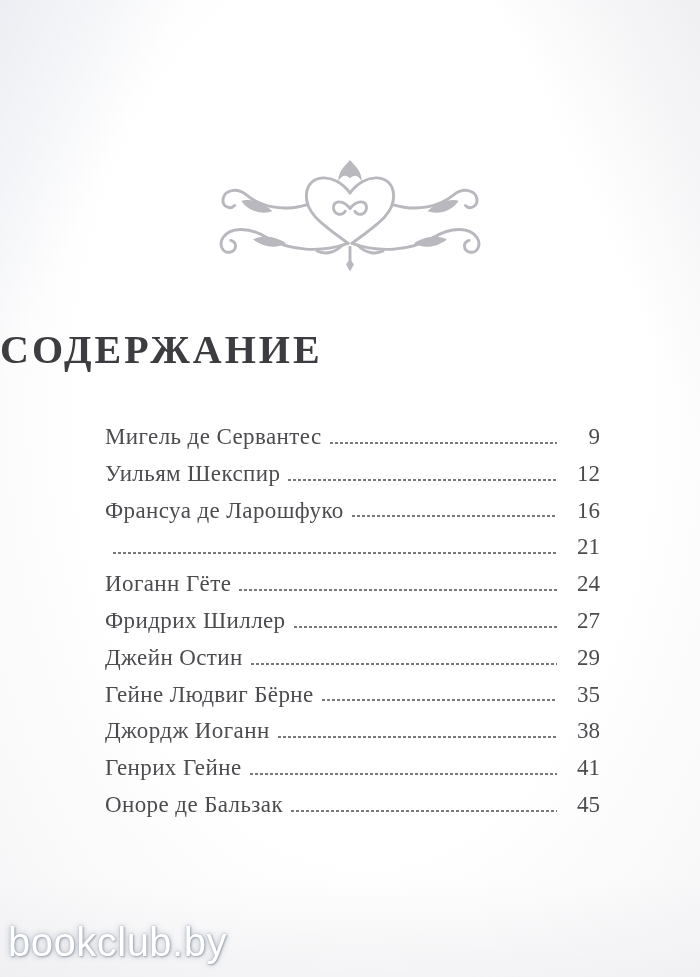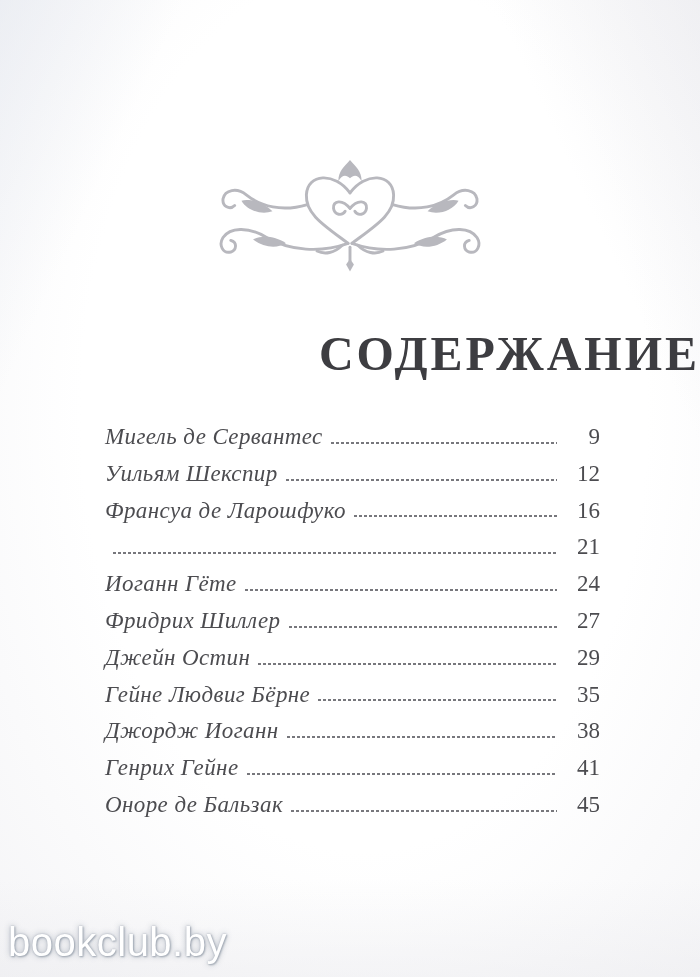--- a/index.html
+++ b/index.html
@@ -30,22 +30,22 @@
     top: 158px;
     left: 50%;
     transform: translateX(-50%);
   }
 
   .title {
     position: absolute;
     top: 326px;
     left: 0;
     width: 100%;
-    text-align: right;
-    font-size: 48px;
+    text-align: left;
+    font-size: 40px;
     font-weight: bold;
     letter-spacing: 3px;
     color: #3d3d41;
   }
 
   .toc {
     position: absolute;
     top: 419px;
     left: 105px;
     right: 100px;
@@ -54,21 +54,20 @@
     display: flex;
     align-items: baseline;
     height: 36.8px;
     line-height: 36.8px;
     font-size: 23px;
     color: #4c4c50;
   }
   .toc-name {
     white-space: nowrap;
     letter-spacing: 0.4px;
-    font-style: italic;
   }
   .toc-leader {
     flex: 1;
     align-self: flex-end;
     height: 4px;
     margin: 0 7px 11px 8px;
     background-image: radial-gradient(circle at 1.5px 2px, #77777c 1.2px, rgba(0,0,0,0) 1.5px);
     background-size: 5px 4px;
     background-repeat: repeat-x;
     background-position: left bottom;

